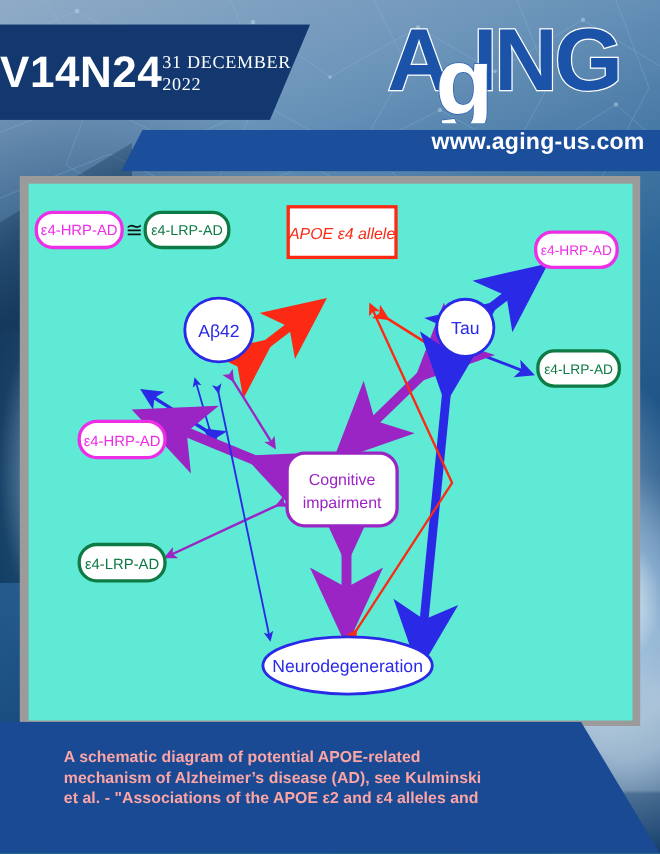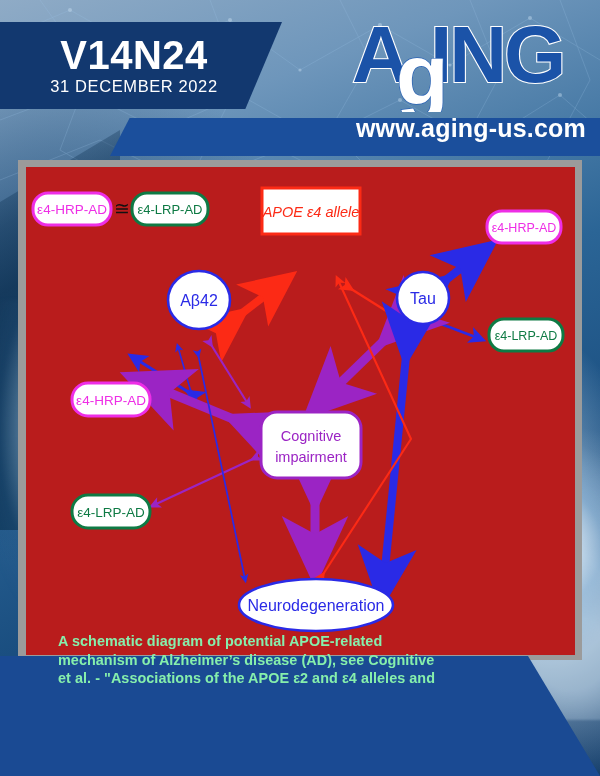--- a/index.html
+++ b/index.html
@@ -38,60 +38,60 @@
     transform:rotate(-18deg);filter:blur(1px);}
 
   
   .hdr-angle{
     position:absolute;left:0;top:22px;width:282px;height:87px;
     background:#12386f;
     clip-path:polygon(0 0,100% 0,87% 100%,0 100%);
   }
   .issue{
     position:absolute;left:0;top:22px;width:268px;height:87px;
-    display:flex;flex-direction:column;align-items:center;justify-content:center;
+    display:flex;flex-direction:row;align-items:center;justify-content:center;
     color:#fff;
   }
   .issue-vol{font-size:40px;font-weight:bold;letter-spacing:.5px;line-height:1;}
-  .issue-date{font-size:16.5px;letter-spacing:.6px;margin-top:2px;}
+  .issue-date{font-size:16.5px;letter-spacing:.6px;margin-top:2px;font-family:Liberation Serif, serif;}
 
   .logo{position:absolute;left:352px;top:16px;width:235px;height:96px;}
   .logo svg{display:block;}
 
   .url-band{
     position:absolute;left:110px;top:118px;width:490px;height:38px;
     background:#1b4f9c;
     clip-path:polygon(4% 0,100% 0,100% 100%,0 100%);
   }
   .url-text{
     position:absolute;left:110px;top:118px;width:476px;height:21px;
     display:flex;align-items:center;justify-content:flex-end;
-    color:#fff;font-size:25px;font-weight:bold;letter-spacing:.2px;
+    color:#fff;font-size:21px;font-weight:bold;letter-spacing:.2px;
   }
 
   
   .card-frame{
     position:absolute;left:18px;top:160px;width:564px;height:500px;
     background:#9b9b9b;
   }
   .card{
     position:absolute;left:26px;top:167px;width:549px;height:488px;
-    background:#b91c1c;overflow:hidden;
+    background:#5eead4;overflow:hidden;
   }
   .card svg{display:block;}
 
   
   .cap-band{
     position:absolute;left:0;top:656px;width:600px;height:120px;
     background:#1a4a93;
     clip-path:polygon(0 0, 88% 0, 100% 100%, 0 100%);
   }
   .cap-text{
-    position:absolute;left:58px;top:632px;width:476px;
-    color:#86efac;font-size:14.4px;font-weight:bold;line-height:1.30;
+    position:absolute;left:58px;top:680px;width:476px;
+    color:#fca5a5;font-size:14.4px;font-weight:bold;line-height:1.30;
     letter-spacing:.05px;
   }
   .cap-text span{display:block;}
 </style>
 </head>
 <body>
 
 <div id="cover">
 
   <div class="bg-base"></div>
@@ -273,17 +273,17 @@
           <ellipse cx="290" cy="438" rx="77" ry="26" fill="#ffffff" stroke="#2a2ae6" stroke-width="2.6"></ellipse>
           <text x="290" y="444" font-size="16" fill="#2a2ae6" text-anchor="middle">Neurodegeneration</text>
         </g>
       </g>
     </svg>
   </div>
 
   <div class="cap-band"></div>
   <div class="cap-text">
     <span>A schematic diagram of potential APOE-related</span>
-    <span>mechanism of Alzheimer’s disease (AD), see Cognitive</span>
+    <span>mechanism of Alzheimer’s disease (AD), see Kulminski</span>
     <span>et al. - "Associations of the APOE ε2 and ε4 alleles and</span>
   </div>
 
 </div>
 
 </body></html>

